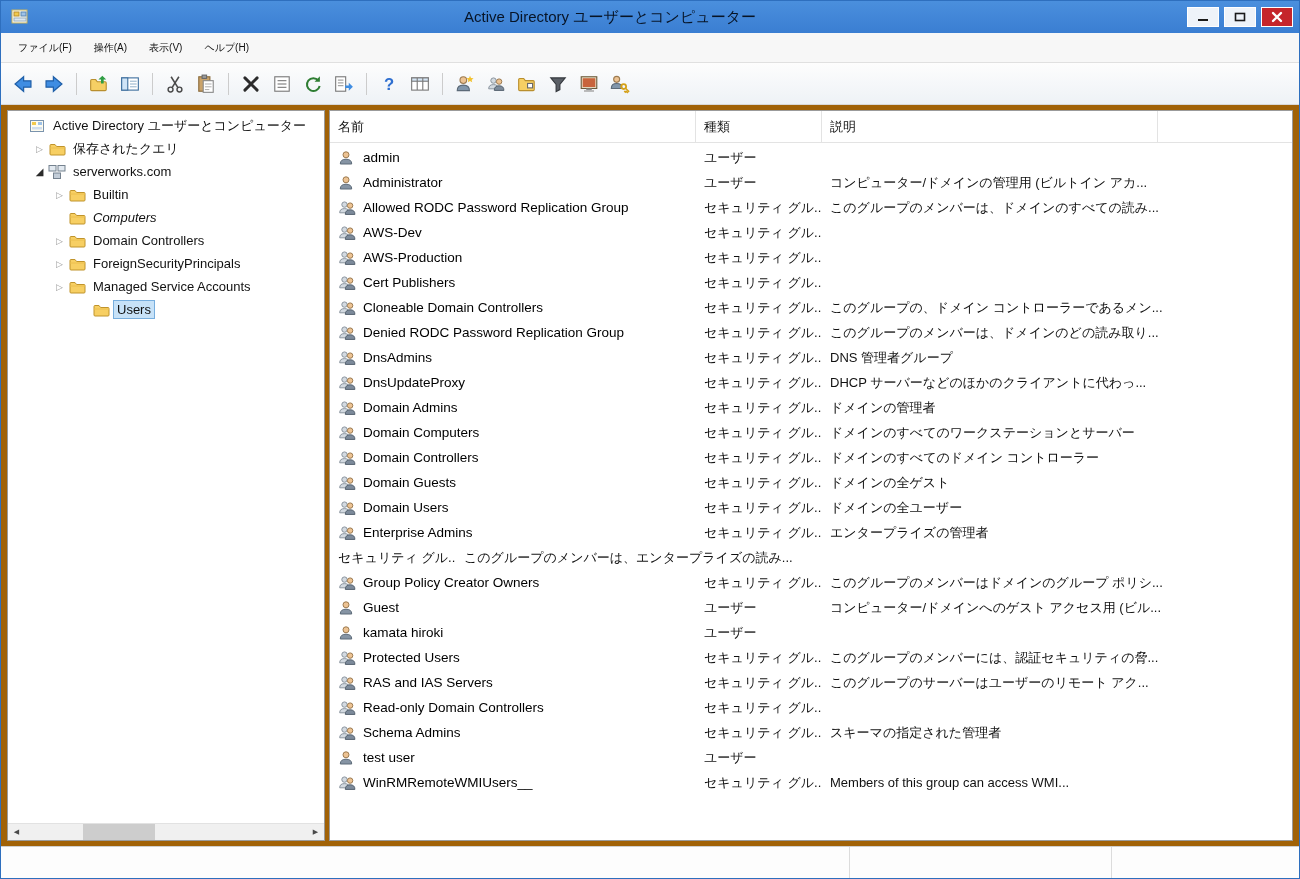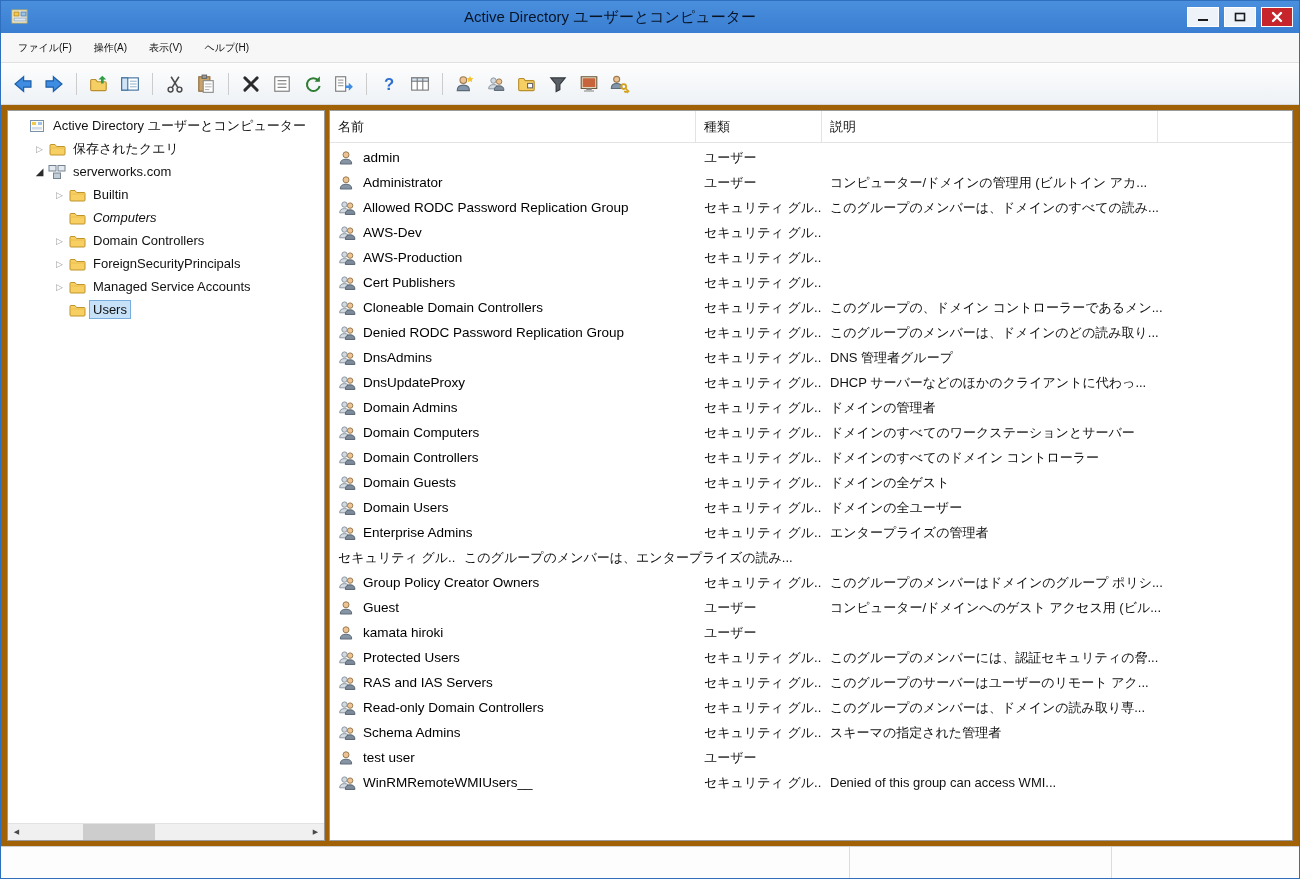--- a/index.html
+++ b/index.html
@@ -341,21 +341,21 @@
           <div class="tree-row" style="padding-left: 44px;">
             <span class="expander">▷</span>
             <span class="tree-icon">
               <svg width="17" height="14" viewBox="0 0 17 14">
                 <path d="M1 3.5 Q1 2.5 2 2.5 L6 2.5 L7.6 4.5 L15 4.5 Q16 4.5 16 5.5 L16 12 Q16 13 15 13 L2 13 Q1 13 1 12 Z" fill="#f7cf63" stroke="#c0942c"></path>
                 <path d="M1 6 L16 6" stroke="#ecbf4e"></path>
               </svg>
             </span>
             <span class="tree-label">Managed Service Accounts</span>
           </div>
-          <div class="tree-row" style="padding-left: 44px;">
+          <div class="tree-row" style="padding-left: 44px; margin-left: 24px;">
             <span class="expander"></span>
             <span class="tree-icon">
               <svg width="17" height="14" viewBox="0 0 17 14">
                 <path d="M1 3.5 Q1 2.5 2 2.5 L6 2.5 L7.6 4.5 L15 4.5 Q16 4.5 16 5.5 L16 12 Q16 13 15 13 L2 13 Q1 13 1 12 Z" fill="#f7cf63" stroke="#c0942c"></path>
                 <path d="M1 6 L16 6" stroke="#ecbf4e"></path>
               </svg>
             </span>
             <span class="tree-label selected">Users</span>
           </div>
         </div>
@@ -692,21 +692,20 @@
                 <svg width="19" height="16" viewBox="0 0 18 16">
                   <circle cx="6" cy="4.6" r="2.7" fill="#d3dae1" stroke="#8a949e"></circle>
                   <path d="M1.2 12.8 Q1.2 8.6 6 8.6 Q10.8 8.6 10.8 12.8 Z" fill="#d3dae1" stroke="#8a949e"></path>
                   <circle cx="11.6" cy="5.6" r="2.7" fill="#edc393" stroke="#9c7a4f"></circle>
                   <path d="M6.8 14.4 Q6.8 9.8 11.6 9.8 Q16.4 9.8 16.4 14.4 Z" fill="#7d8b9b" stroke="#55626f"></path>
                 </svg>
               </span>
               <span>Read-only Domain Controllers</span>
             </div>
             <div class="cell c1">セキュリティ グル...</div>
-            <div class="cell c2">このグループのメンバーは、ドメインの読み取り専...</div>
           </div>
           <div class="lrow">
             <div class="cell c0">
               <span class="row-icon">
                 <svg width="19" height="16" viewBox="0 0 18 16">
                   <circle cx="6" cy="4.6" r="2.7" fill="#d3dae1" stroke="#8a949e"></circle>
                   <path d="M1.2 12.8 Q1.2 8.6 6 8.6 Q10.8 8.6 10.8 12.8 Z" fill="#d3dae1" stroke="#8a949e"></path>
                   <circle cx="11.6" cy="5.6" r="2.7" fill="#edc393" stroke="#9c7a4f"></circle>
                   <path d="M6.8 14.4 Q6.8 9.8 11.6 9.8 Q16.4 9.8 16.4 14.4 Z" fill="#7d8b9b" stroke="#55626f"></path>
                 </svg>
@@ -735,21 +734,21 @@
                 <svg width="19" height="16" viewBox="0 0 18 16">
                   <circle cx="6" cy="4.6" r="2.7" fill="#d3dae1" stroke="#8a949e"></circle>
                   <path d="M1.2 12.8 Q1.2 8.6 6 8.6 Q10.8 8.6 10.8 12.8 Z" fill="#d3dae1" stroke="#8a949e"></path>
                   <circle cx="11.6" cy="5.6" r="2.7" fill="#edc393" stroke="#9c7a4f"></circle>
                   <path d="M6.8 14.4 Q6.8 9.8 11.6 9.8 Q16.4 9.8 16.4 14.4 Z" fill="#7d8b9b" stroke="#55626f"></path>
                 </svg>
               </span>
               <span>WinRMRemoteWMIUsers__</span>
             </div>
             <div class="cell c1">セキュリティ グル...</div>
-            <div class="cell c2">Denied of this group can access WMI...</div>
+            <div class="cell c2">Members of this group can access WMI...</div>
           </div>
         </div>
     </div>
 
   </div>
 
   <div class="statusbar">
     <div class="sb-pane p0"></div>
     <div class="sb-pane p1"></div>
     <div class="sb-pane p2"></div>

